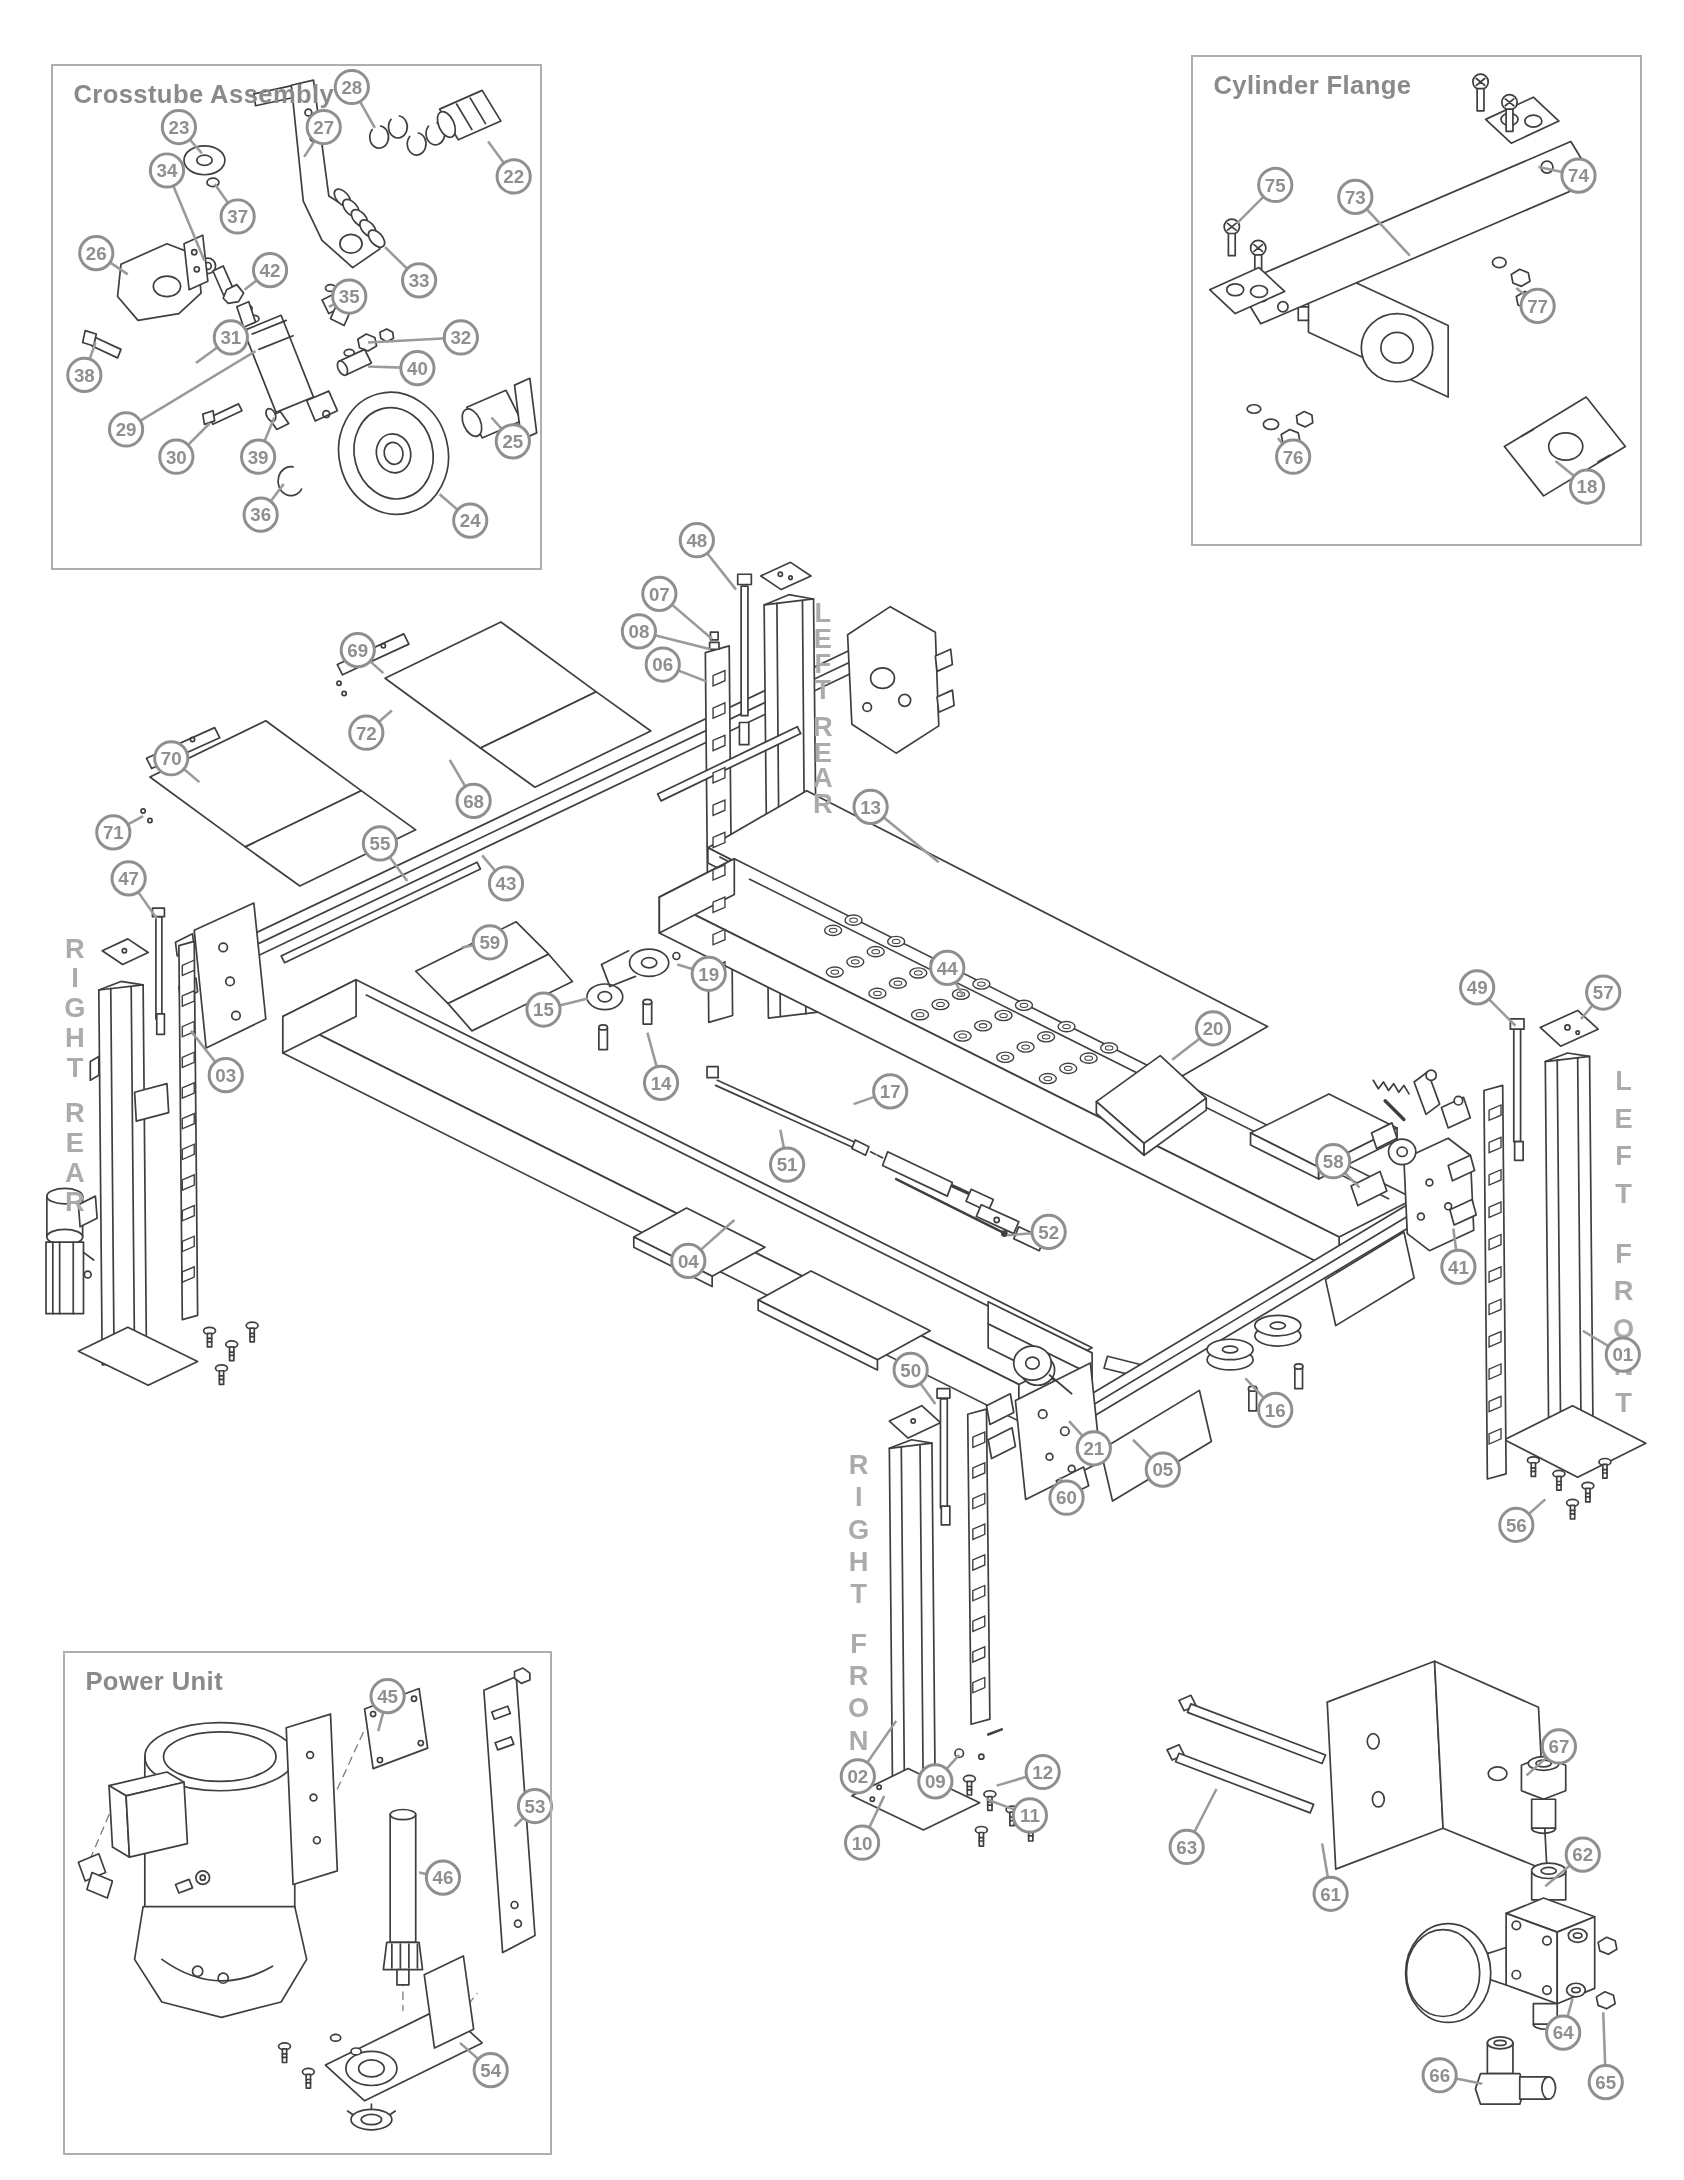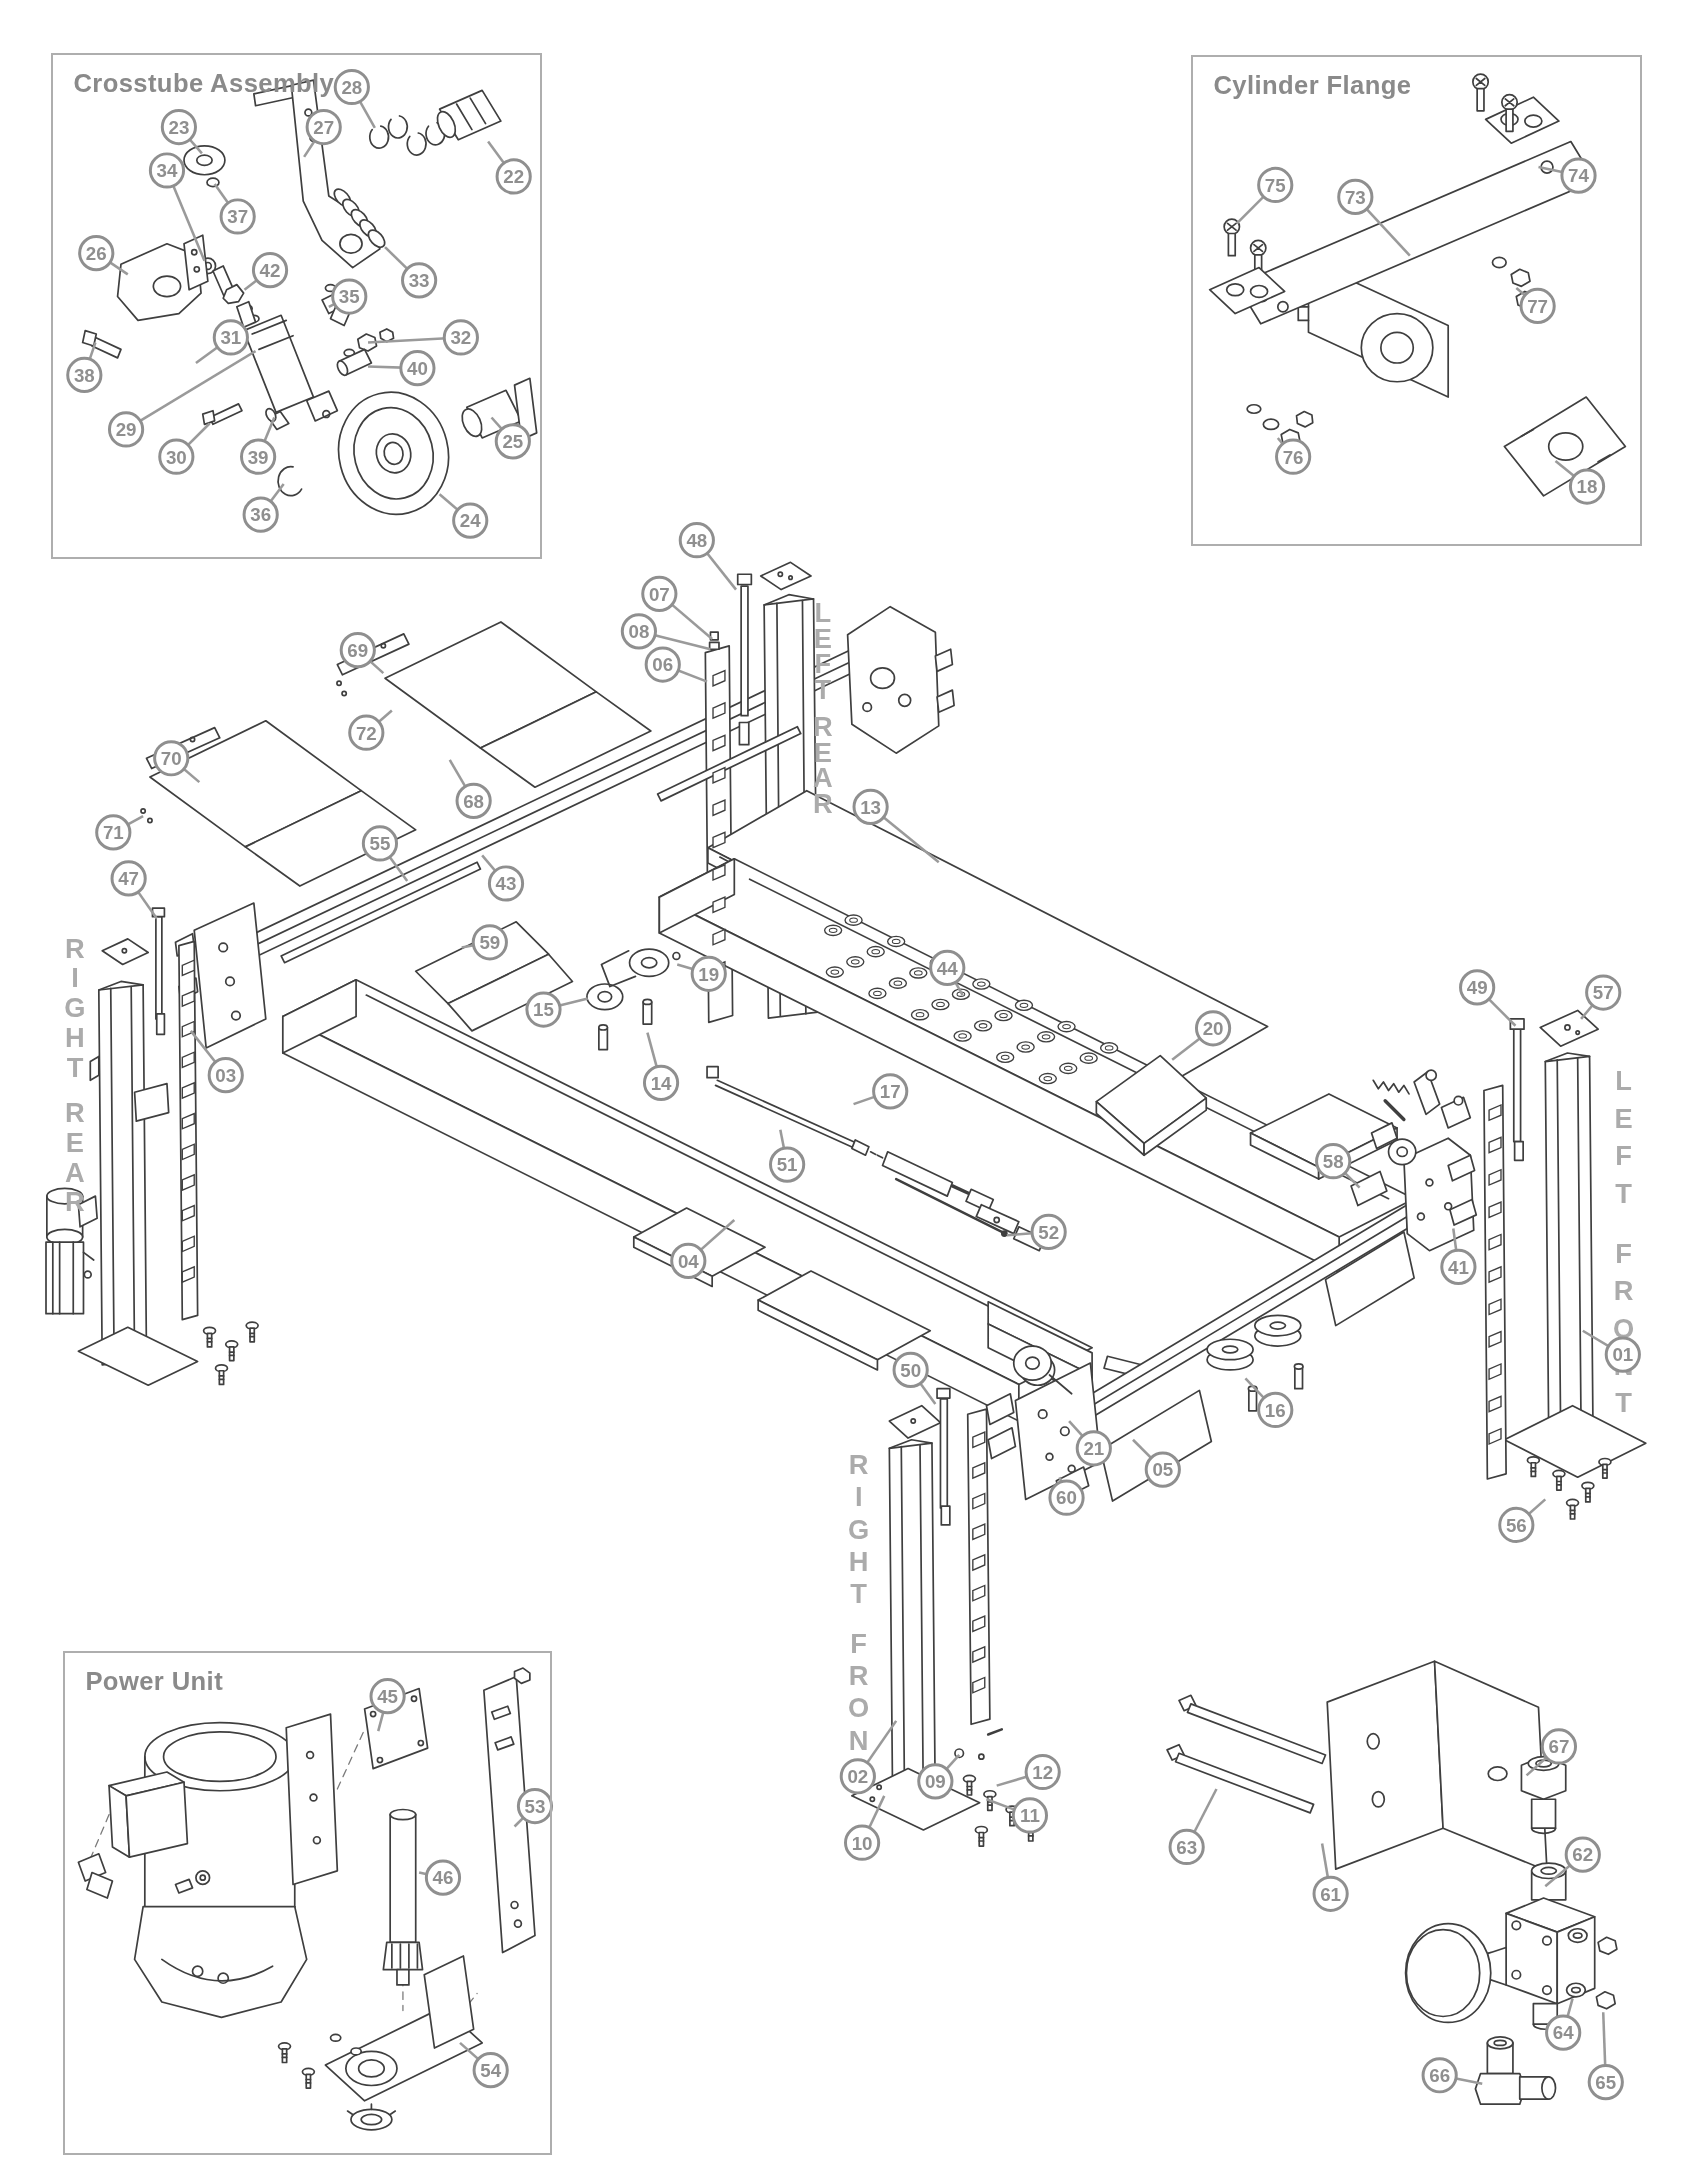--- a/index.html
+++ b/index.html
@@ -1,21 +1,21 @@
 <!DOCTYPE html>
 <html style="font-size:13.6px"><head>
 <meta charset="utf-8">
 <style>
   html,body{margin:0;padding:0;background:#fff;}
   .page{position:relative;width:1685px;height:2181px;background:#fff;
         font-family:"Liberation Sans",sans-serif;overflow:hidden;}
   .art{position:absolute;left:0;top:0;width:1685px;height:2181px;}
   .inset{position:absolute;border:2.6px solid #aeaeae;background:transparent;box-sizing:border-box;pointer-events:none;}
   .inset .box-title{position:absolute;left:20.4px;top:13.6px;font-size:25.6px;font-weight:bold;color:#8a8a8a;letter-spacing:0.4px;white-space:nowrap;}
-  #box-crosstube{left:51px;top:53px;width:491px;height:506px;}
+  #box-crosstube{left:51px;top:64px;width:491px;height:506px;}
   #box-flange{left:1191px;top:55px;width:451px;height:491px;}
   #box-power{left:63px;top:1651px;width:489px;height:504px;}
   #box-push{left:1148px;top:1635px;width:492px;height:520px;}
 </style>
 </head>
 <body>
 
 <div class="page">
 
 <svg class="art" viewBox="0 0 1978 2560" xmlns="http://www.w3.org/2000/svg">

